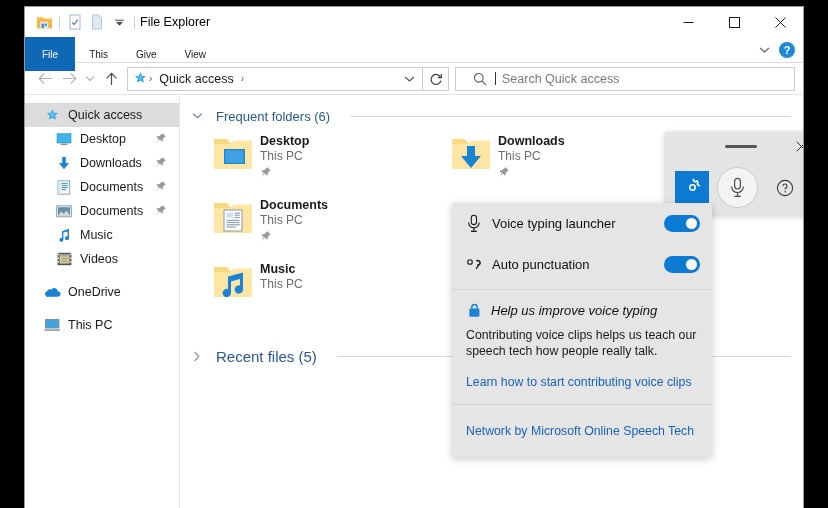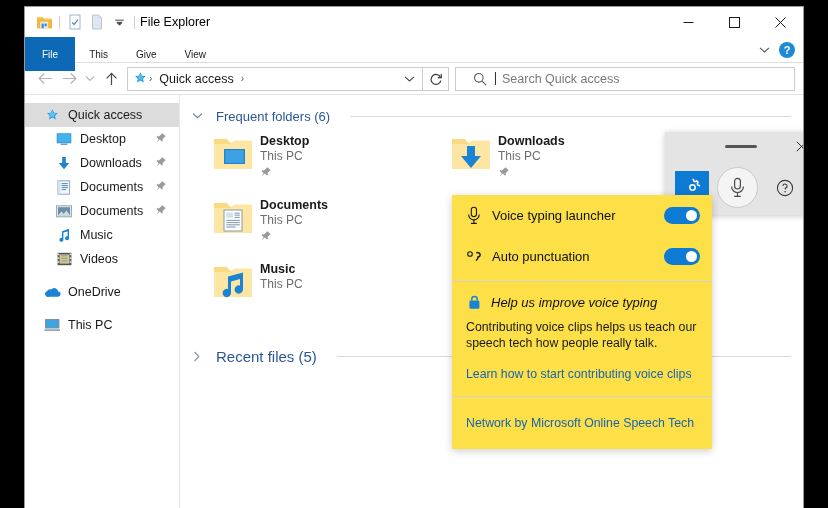--- a/index.html
+++ b/index.html
@@ -274,23 +274,23 @@
     flex-shrink: 0;
   }
   .vt-help {
     width: 26px; height: 26px;
     display: flex; align-items: center; justify-content: center;
     margin-left: 6px;
   }
   
   .vs-panel {
     position: absolute;
-    left: 427px; top: 188px;
+    left: 427px; top: 196px;
     width: 260px;
-    background: #fde047;
+    background: #e5e5e5;
     box-shadow: 0 2px 8px rgba(0,0,0,0.20);
     z-index: 50;
   }
   .vs-item {
     height: 41px;
     display: flex; align-items: center;
     padding: 0 12px 0 14px;
     cursor: default;
   }
   .vs-ico {

